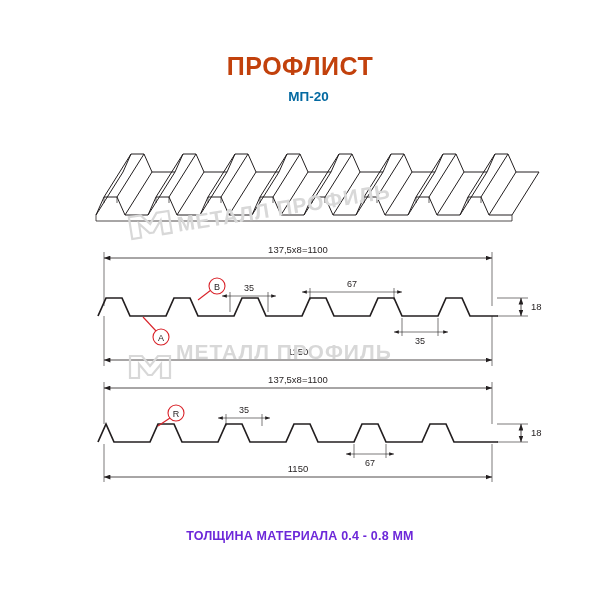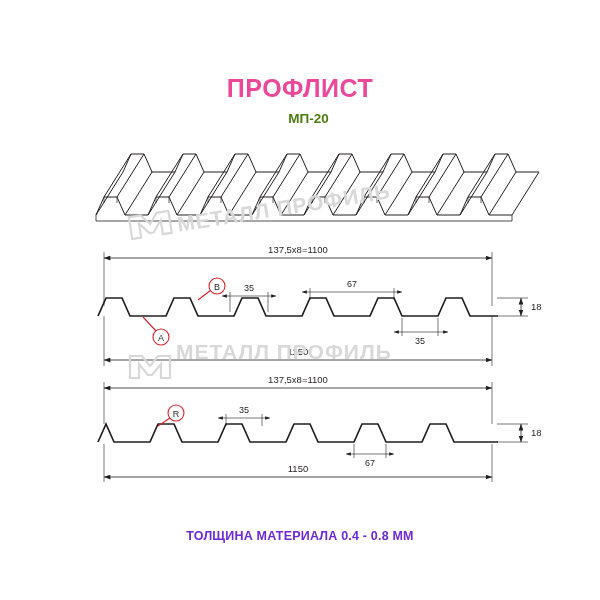--- a/index.html
+++ b/index.html
@@ -25,28 +25,27 @@
     position: absolute;
     top: 52px;
     left: 0;
     width: 600px;
     text-align: center;
   }
   .title {
     font-size: 25px;
     font-weight: bold;
     letter-spacing: 0.5px;
-    color: #ec4899;
-    margin-top: 22px;
+    color: #c2410c;
   }
   .subtitle {
     margin-top: 8px;
     font-size: 13.5px;
     font-weight: bold;
-    color: #4d7c0f;
+    color: #0369a1;
     padding-left: 17px;
   }
   .footer-note {
     position: absolute;
     top: 529px;
     left: 0;
     width: 600px;
     text-align: center;
     font-size: 12.5px;
     font-weight: bold;

